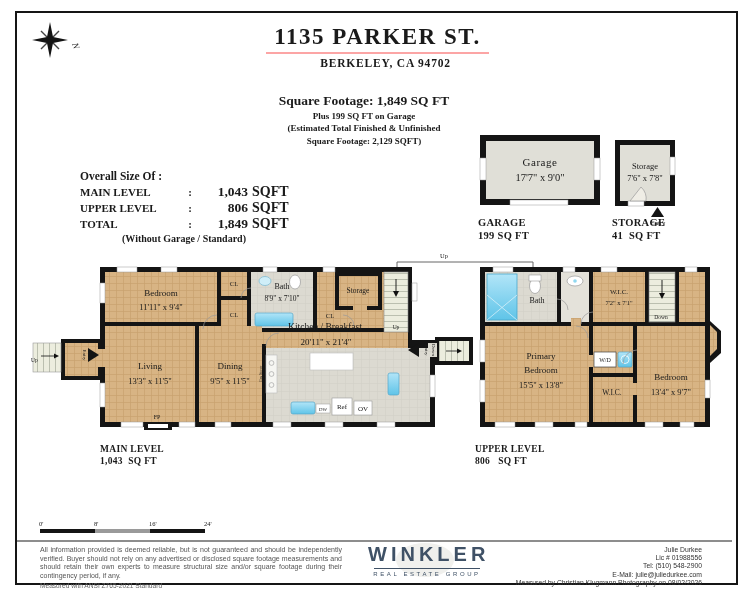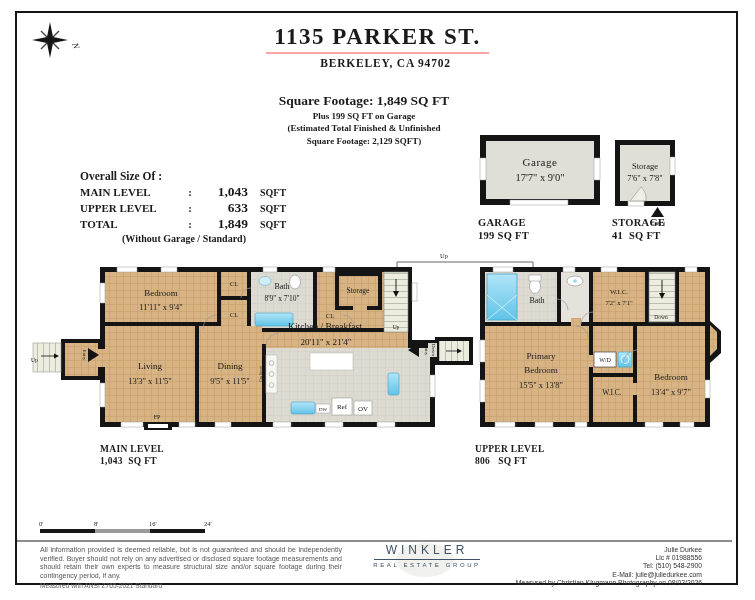--- a/index.html
+++ b/index.html
@@ -18,36 +18,36 @@
   .sum-small{font-size:9px;line-height:11.5px;}
   .sum-gap{margin-top:2px;}
   
   .overall{left:80px;top:150px;width:230px;margin-top:20px;}
   .ov-head{font-size:11.5px;font-weight:700;margin-bottom:2px;}
   .ov-row{display:grid;grid-template-columns:104px 12px 56px 42px;align-items:baseline;
           font-weight:700;line-height:15px;}
   .ov-label{font-size:11px;}
   .ov-colon{font-size:11px;text-align:center;}
   .ov-val{font-size:13.5px;text-align:right;padding-right:4px;}
-  .ov-unit{font-size:10px;text-align:center;}
+  .ov-unit{font-size:14px;}
   .ov-note{font-size:10px;font-weight:700;margin-top:1px;margin-left:42px;}
   
   .caption{font-weight:700;font-size:9.5px;line-height:11.5px;letter-spacing:.3px;}
   .pre{white-space:pre;}
   .cap-big{font-size:10.5px;line-height:12.5px;}
   
   .divider{left:17px;top:540px;width:715px;height:2px;background:#8d8d8d;}
   .disclaimer{left:40px;top:546px;width:302px;font-family:"Liberation Sans",sans-serif;
               font-size:7px;line-height:8.6px;color:#555;text-align:justify;}
   .standard{margin-top:2px;font-size:6.6px;color:#666;}
   .brandwrap{left:368px;top:543px;width:118px;text-align:center;color:#3f5166;}
   .brandmark{position:absolute;left:28px;top:0px;width:58px;height:34px;border-radius:50%;
              background:#f0f0ed;z-index:0;}
   .brandname{position:relative;z-index:1;font-family:"Liberation Sans",sans-serif;
-             font-size:12px;letter-spacing:4px;font-weight:400;}
+             font-size:20px;letter-spacing:4px;font-weight:700;}
   .brandline{position:relative;z-index:1;height:1px;background:#3f5166;margin:2px 6px;}
   .brandtag{position:relative;z-index:1;font-family:"Liberation Sans",sans-serif;
             font-size:6px;letter-spacing:2.6px;}
   .agent{left:480px;top:546px;width:222px;text-align:right;
          font-family:"Liberation Sans",sans-serif;font-size:6.8px;line-height:8.2px;color:#333;}
   svg text{font-family:"Liberation Serif",serif;fill:#1a1a1a;}
 </style>
 </head>
 <body>
 
@@ -102,21 +102,21 @@
     <div class="ov-head">Overall Size Of :</div>
     <div class="ov-row">
       <span class="ov-label">MAIN LEVEL</span>
       <span class="ov-colon">:</span>
       <span class="ov-val">1,043</span>
       <span class="ov-unit">SQFT</span>
     </div>
     <div class="ov-row">
       <span class="ov-label">UPPER LEVEL</span>
       <span class="ov-colon">:</span>
-      <span class="ov-val">633</span>
+      <span class="ov-val">806</span>
       <span class="ov-unit">SQFT</span>
     </div>
     <div class="ov-row">
       <span class="ov-label">TOTAL</span>
       <span class="ov-colon">:</span>
       <span class="ov-val">1,849</span>
       <span class="ov-unit">SQFT</span>
     </div>
     <div class="ov-note">(Without Garage / Standard)</div>
   </div>

